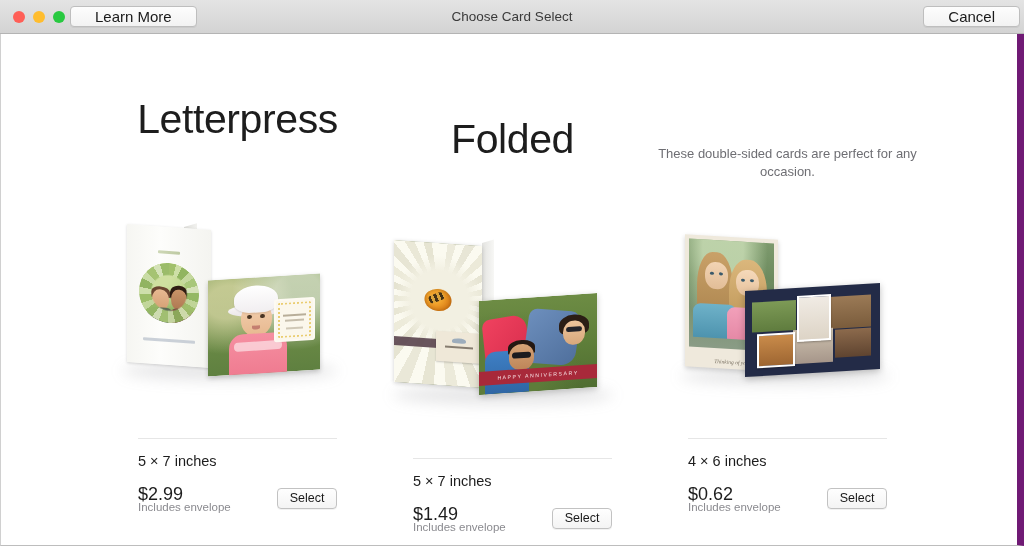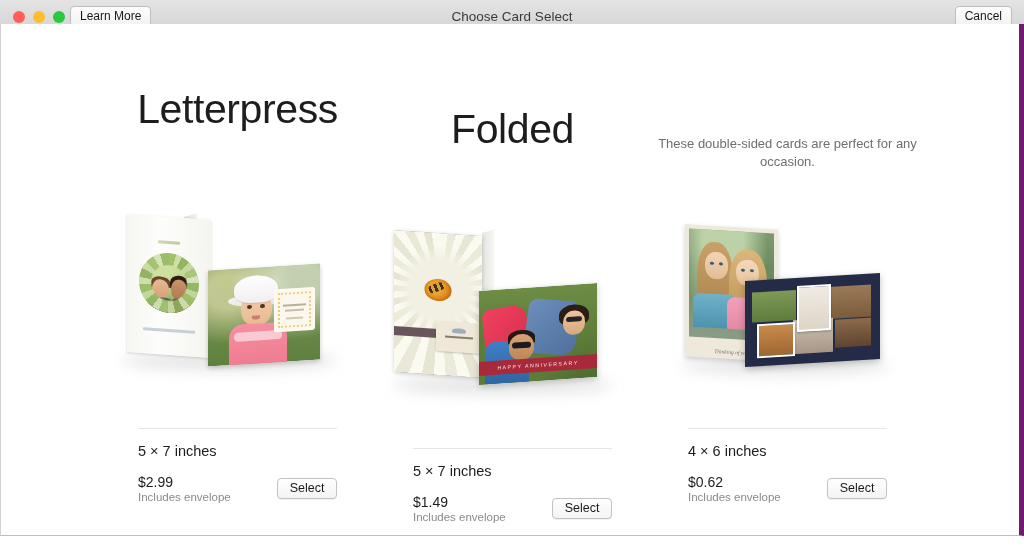--- a/index.html
+++ b/index.html
@@ -45,53 +45,53 @@
 
   .titlebar-btn {
     position: absolute;
     top: 6px;
     height: 21px;
     background: linear-gradient(to bottom, #fdfdfd 0%, #f2f2f2 100%);
     border: 1px solid #bebebe;
     border-radius: 4px;
     box-shadow: 0 1px 0 rgba(0,0,0,0.05);
     font-family: "Liberation Sans", sans-serif;
-    font-size: 12px;
+    font-size: 15px;
     color: #1a1a1a;
-    padding: 0 9px;
+    padding: 0 24px;
     line-height: 19px;
     text-align: right;
     box-sizing: border-box;
     cursor: default;
   }
   #learn-more-btn { left: 70px; }
-  #cancel-btn { right: 12px; }
+  #cancel-btn { right: 4px; }
 
   #window-title {
     position: absolute;
     left: 0; top: 0;
     width: 1024px;
     height: 34px;
     line-height: 34px;
     text-align: center;
     font-size: 13.5px;
     color: #3a3a3a;
     font-weight: normal;
     pointer-events: none;
   }
 
   
   #content {
     position: absolute;
-    left: 0; top: 24px;
+    left: 0; top: 34px;
     width: 1024px;
     height: 512px;
     background: #ffffff;
     border-left: 1px solid #d0d0d0;
-    border-right: 5px solid #701a75;
+    border-right: 7px solid #701a75;
     border-bottom: 1px solid #bdbdbd;
     box-sizing: border-box;
   }
 
   .columns {
     position: absolute;
     left: 0; top: 0;
     width: 1024px;
     height: 512px;
     display: flex;
@@ -418,21 +418,21 @@
   }
   .size-label {
     position: absolute;
     left: 38px; top: 419px;
     font-size: 14.5px;
     color: #1d1d1d;
   }
   .price {
     position: absolute;
     left: 38px; top: 450px;
-    font-size: 14px;
+    font-size: 18px;
     color: #1d1d1d;
   }
   .envelope {
     position: absolute;
     left: 38px; top: 467px;
     font-size: 11.5px;
     color: #8a8a8f;
   }
   .select-btn {
     position: absolute;

